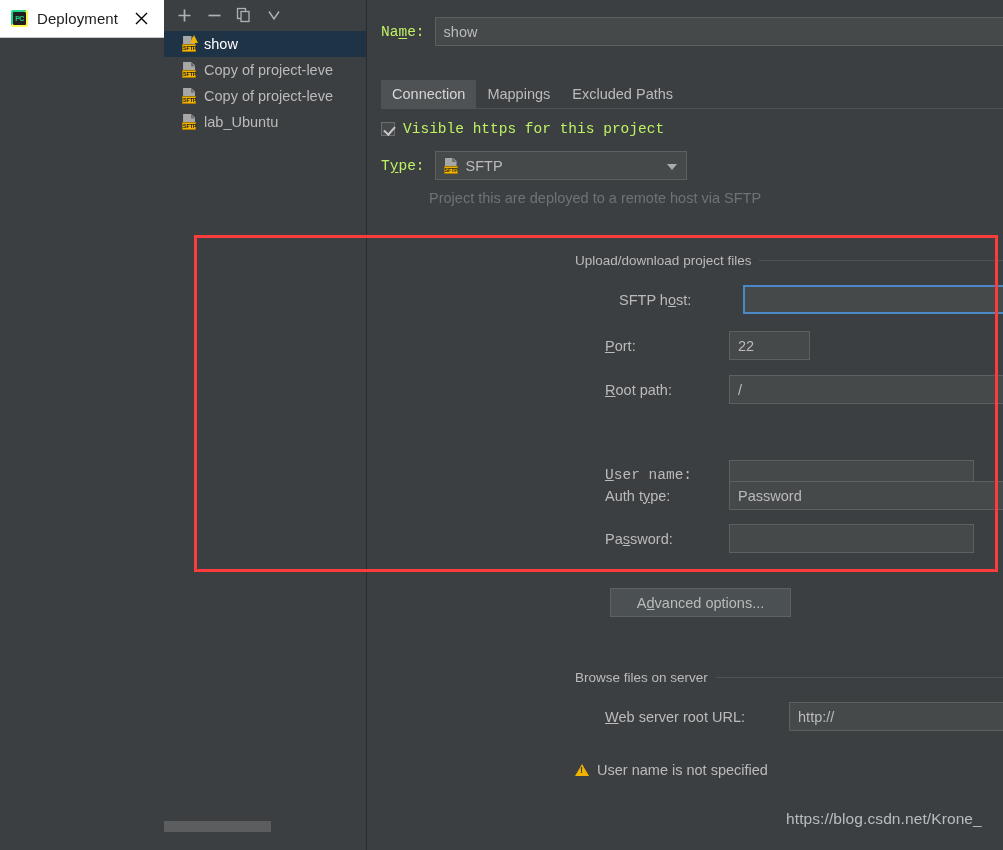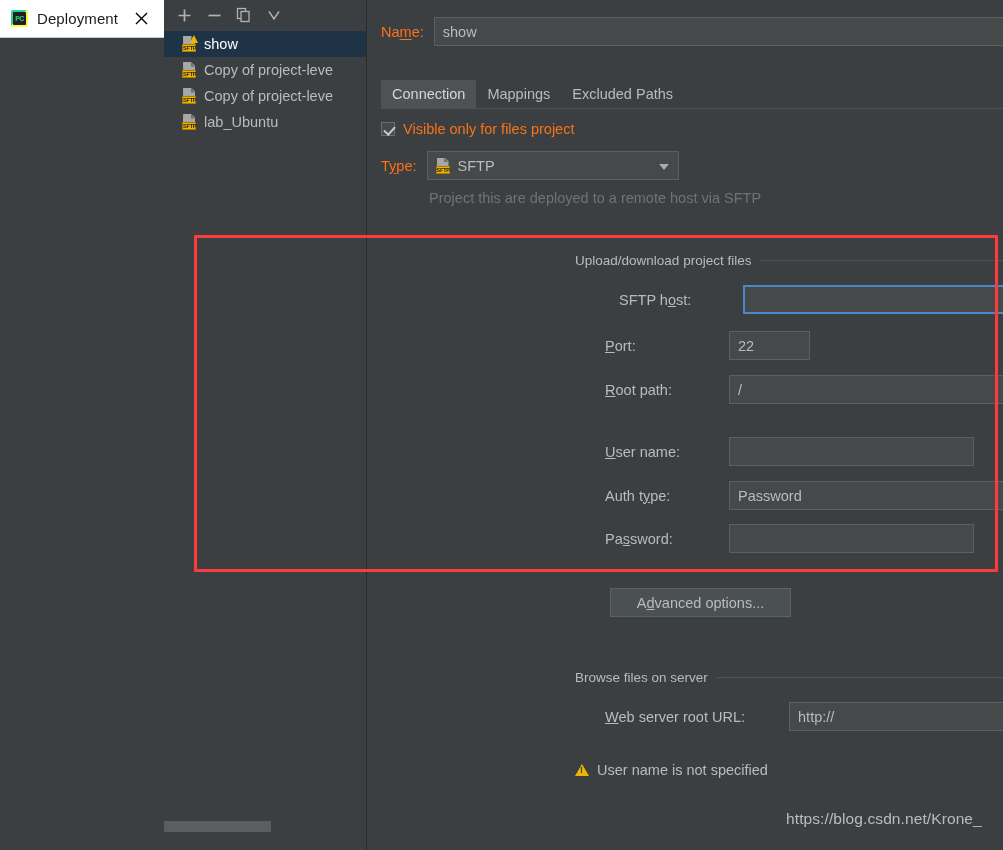--- a/index.html
+++ b/index.html
@@ -111,21 +111,21 @@
   
   .pane {
     flex: 1; min-width: 0; position: relative;
     background: #3c3f41; padding: 0;
   }
 
   .name-row {
     display: flex; align-items: center;
     padding: 17px 18px 0 14px; gap: 10px;
   }
-  .lbl { color: #f97316; font-size: 14.5px; white-space: nowrap; }
+  .lbl { color: #bef264; font-size: 14.5px; white-space: nowrap; font-family: Liberation Mono, monospace; }
   .lbl u { text-decoration: underline; text-underline-offset: 2px; }
   .input {
     background: #45494a; border: 1px solid #5e6060;
     color: #bbbbbb; font-size: 14.5px;
     padding: 4px 8px; height: 29px;
     font-family: "Liberation Sans", sans-serif;
     display: flex; align-items: center;
   }
 
   
@@ -356,21 +356,21 @@
 
       <div class="tabs">
         <div class="tab active">Connection</div>
         <div class="tab">Mappings</div>
         <div class="tab">Excluded Paths</div>
       </div>
 
       <div class="tab-body">
         <div class="checkrow">
           <span class="cbox checked"></span>
-          <span class="lbl">Visible only for files project</span>
+          <span class="lbl">Visible https for this project</span>
         </div>
 
         <div class="type-row">
           <span class="lbl"><span>T</span><u>y</u><span>pe:</span></span>
           <span class="combo" style="width:252px;">
             <span class="sftp-icon" style="margin-right:7px;">
               <span class="page"></span>
                 <span class="fold"></span>
                 <span class="badge">SFTP</span>
             </span>
@@ -401,21 +401,21 @@
       </div>
 
       <div class="frow" style="left:238px; top:375px;">
         <span class="flabel"><u>R</u><span>oot path:</span></span>
         <span class="pathfield" style="width:485px; margin-left:4px;">
           <span>/</span>
 
         </span>
       </div>
 
-      <div class="frow" style="left:238px; top:437px;">
+      <div class="frow" style="left:238px; top:460px;font-family:Liberation Mono, monospace;">
         <span class="flabel"><u>U</u><span>ser name:</span></span>
         <span class="input" style="width:245px; margin-left:4px;"></span>
       </div>
 
       <div class="frow" style="left:238px; top:481px;">
         <span class="flabel"><span>Auth t</span><u>y</u><span>pe:</span></span>
         <span class="combo" style="width:381px; margin-left:4px;">
           <span>Password</span>
           <span class="arrow"></span>
         </span>

